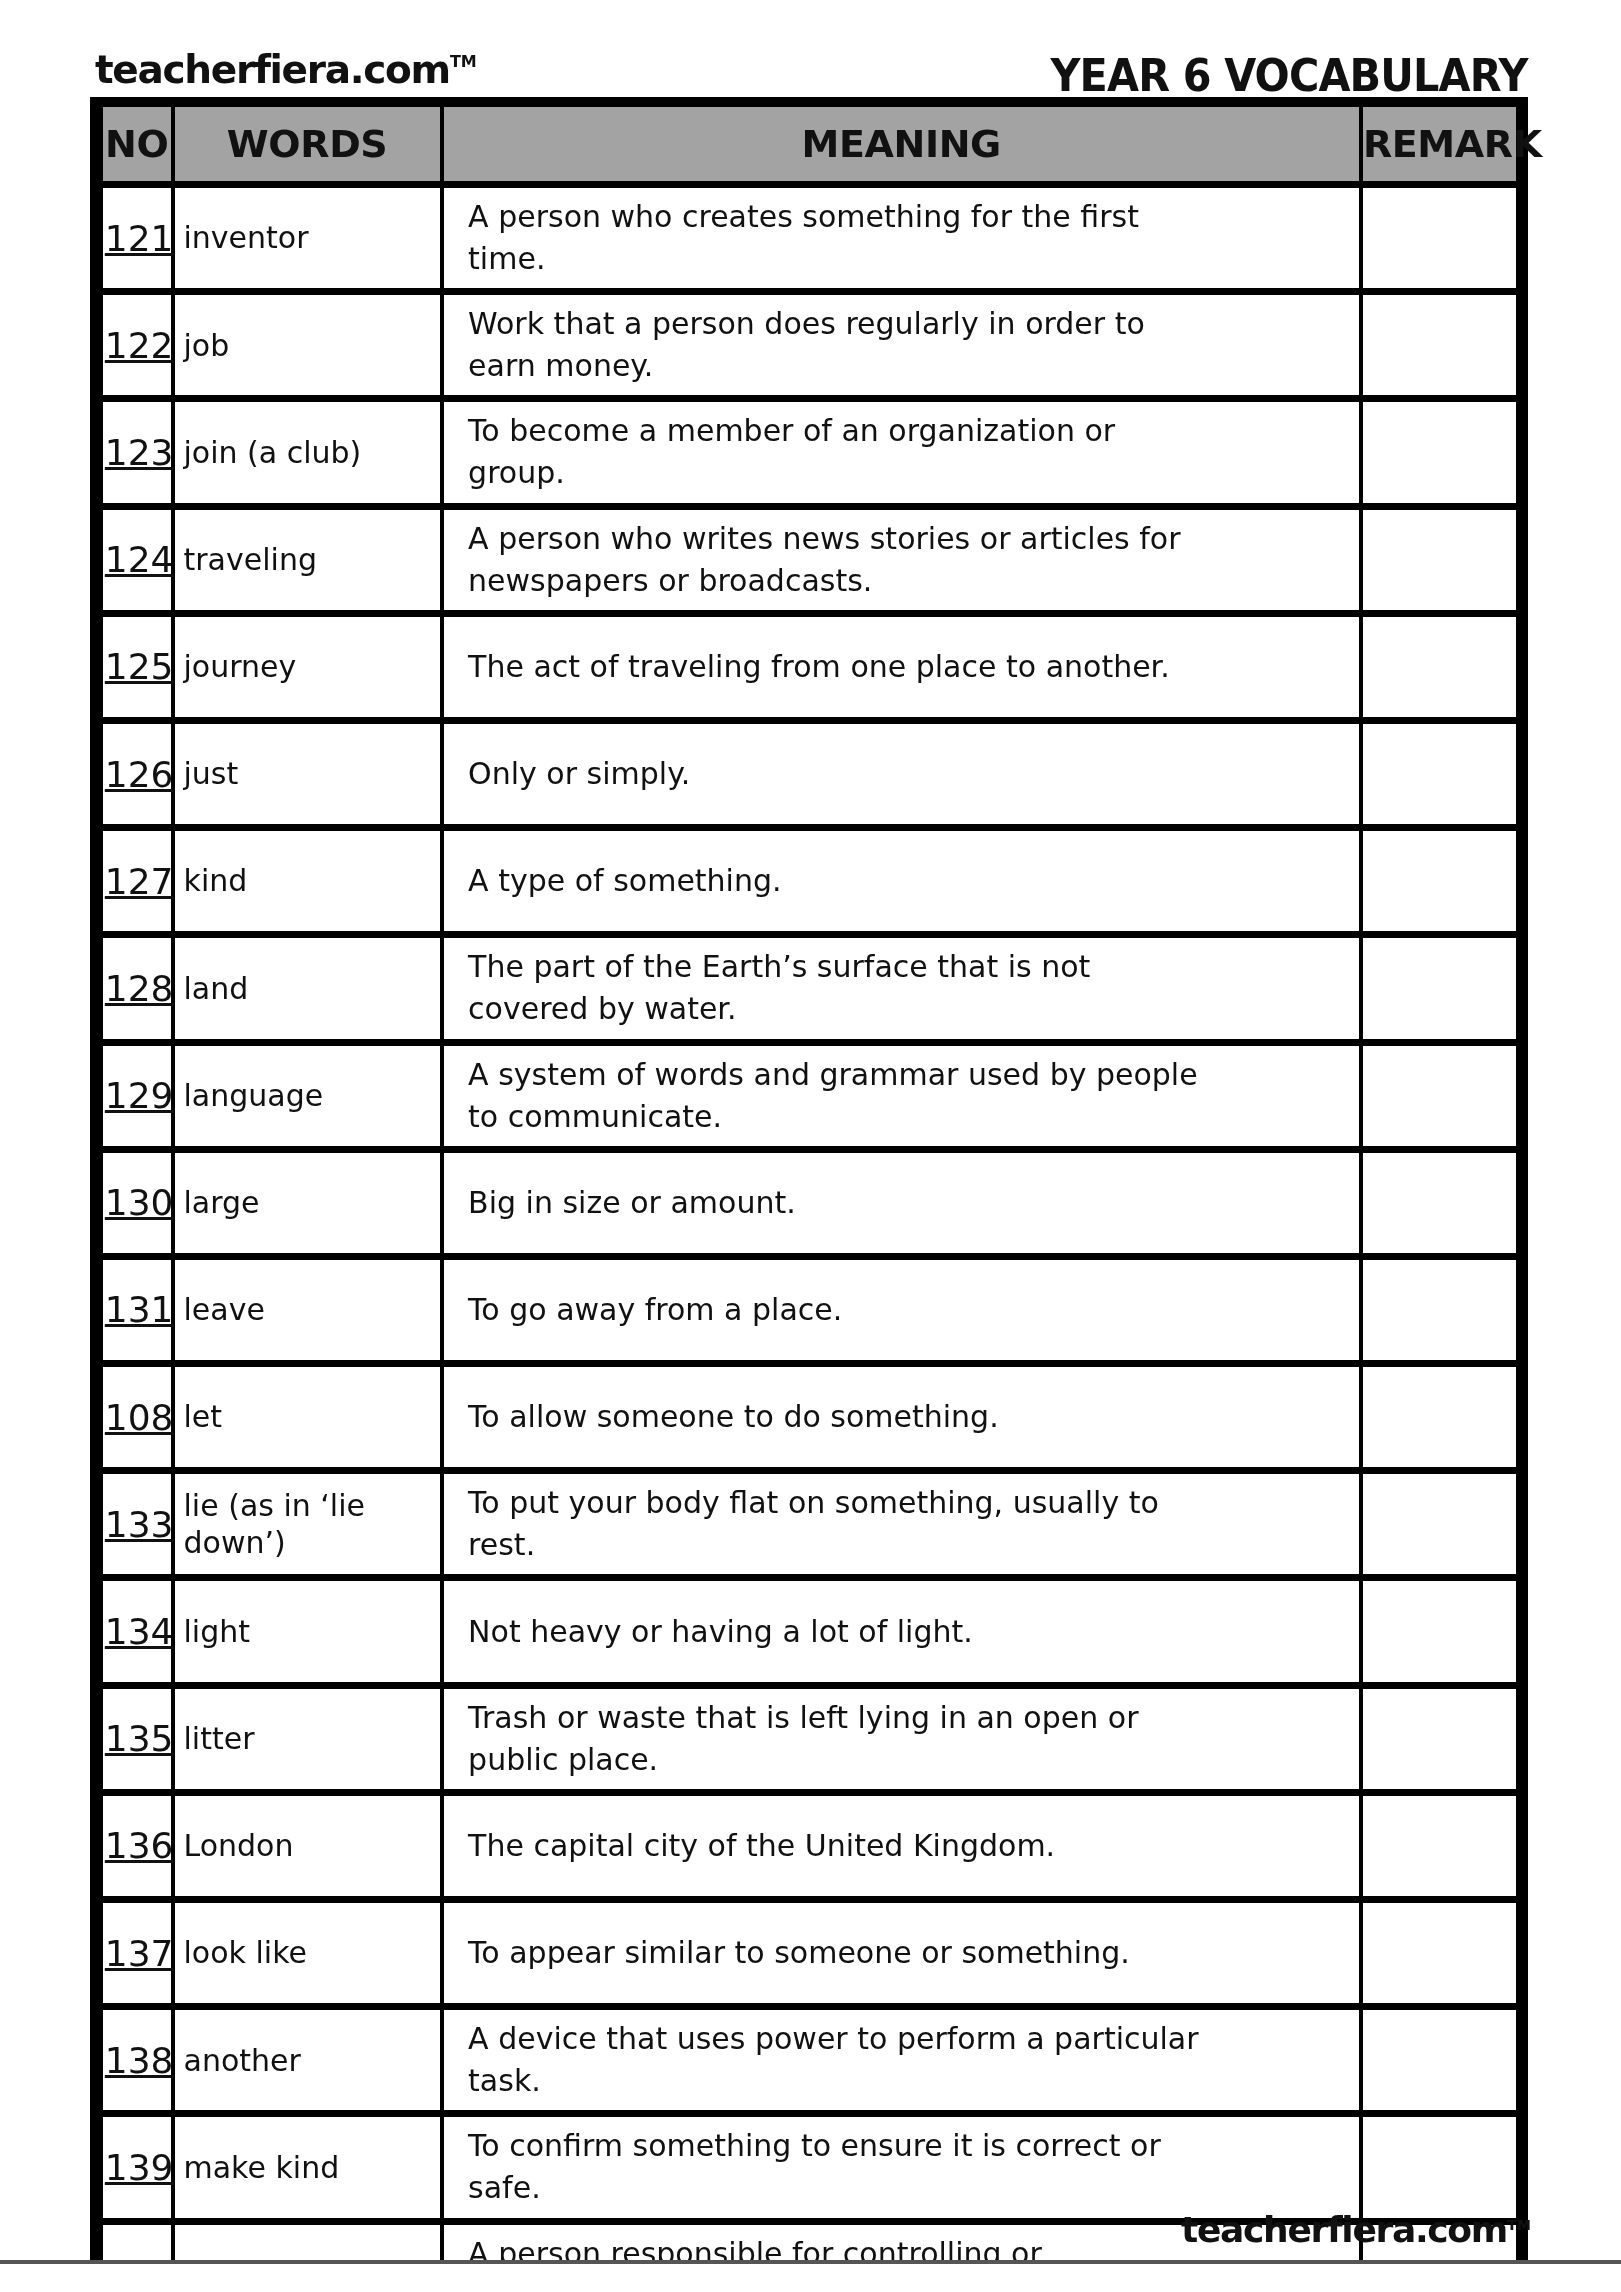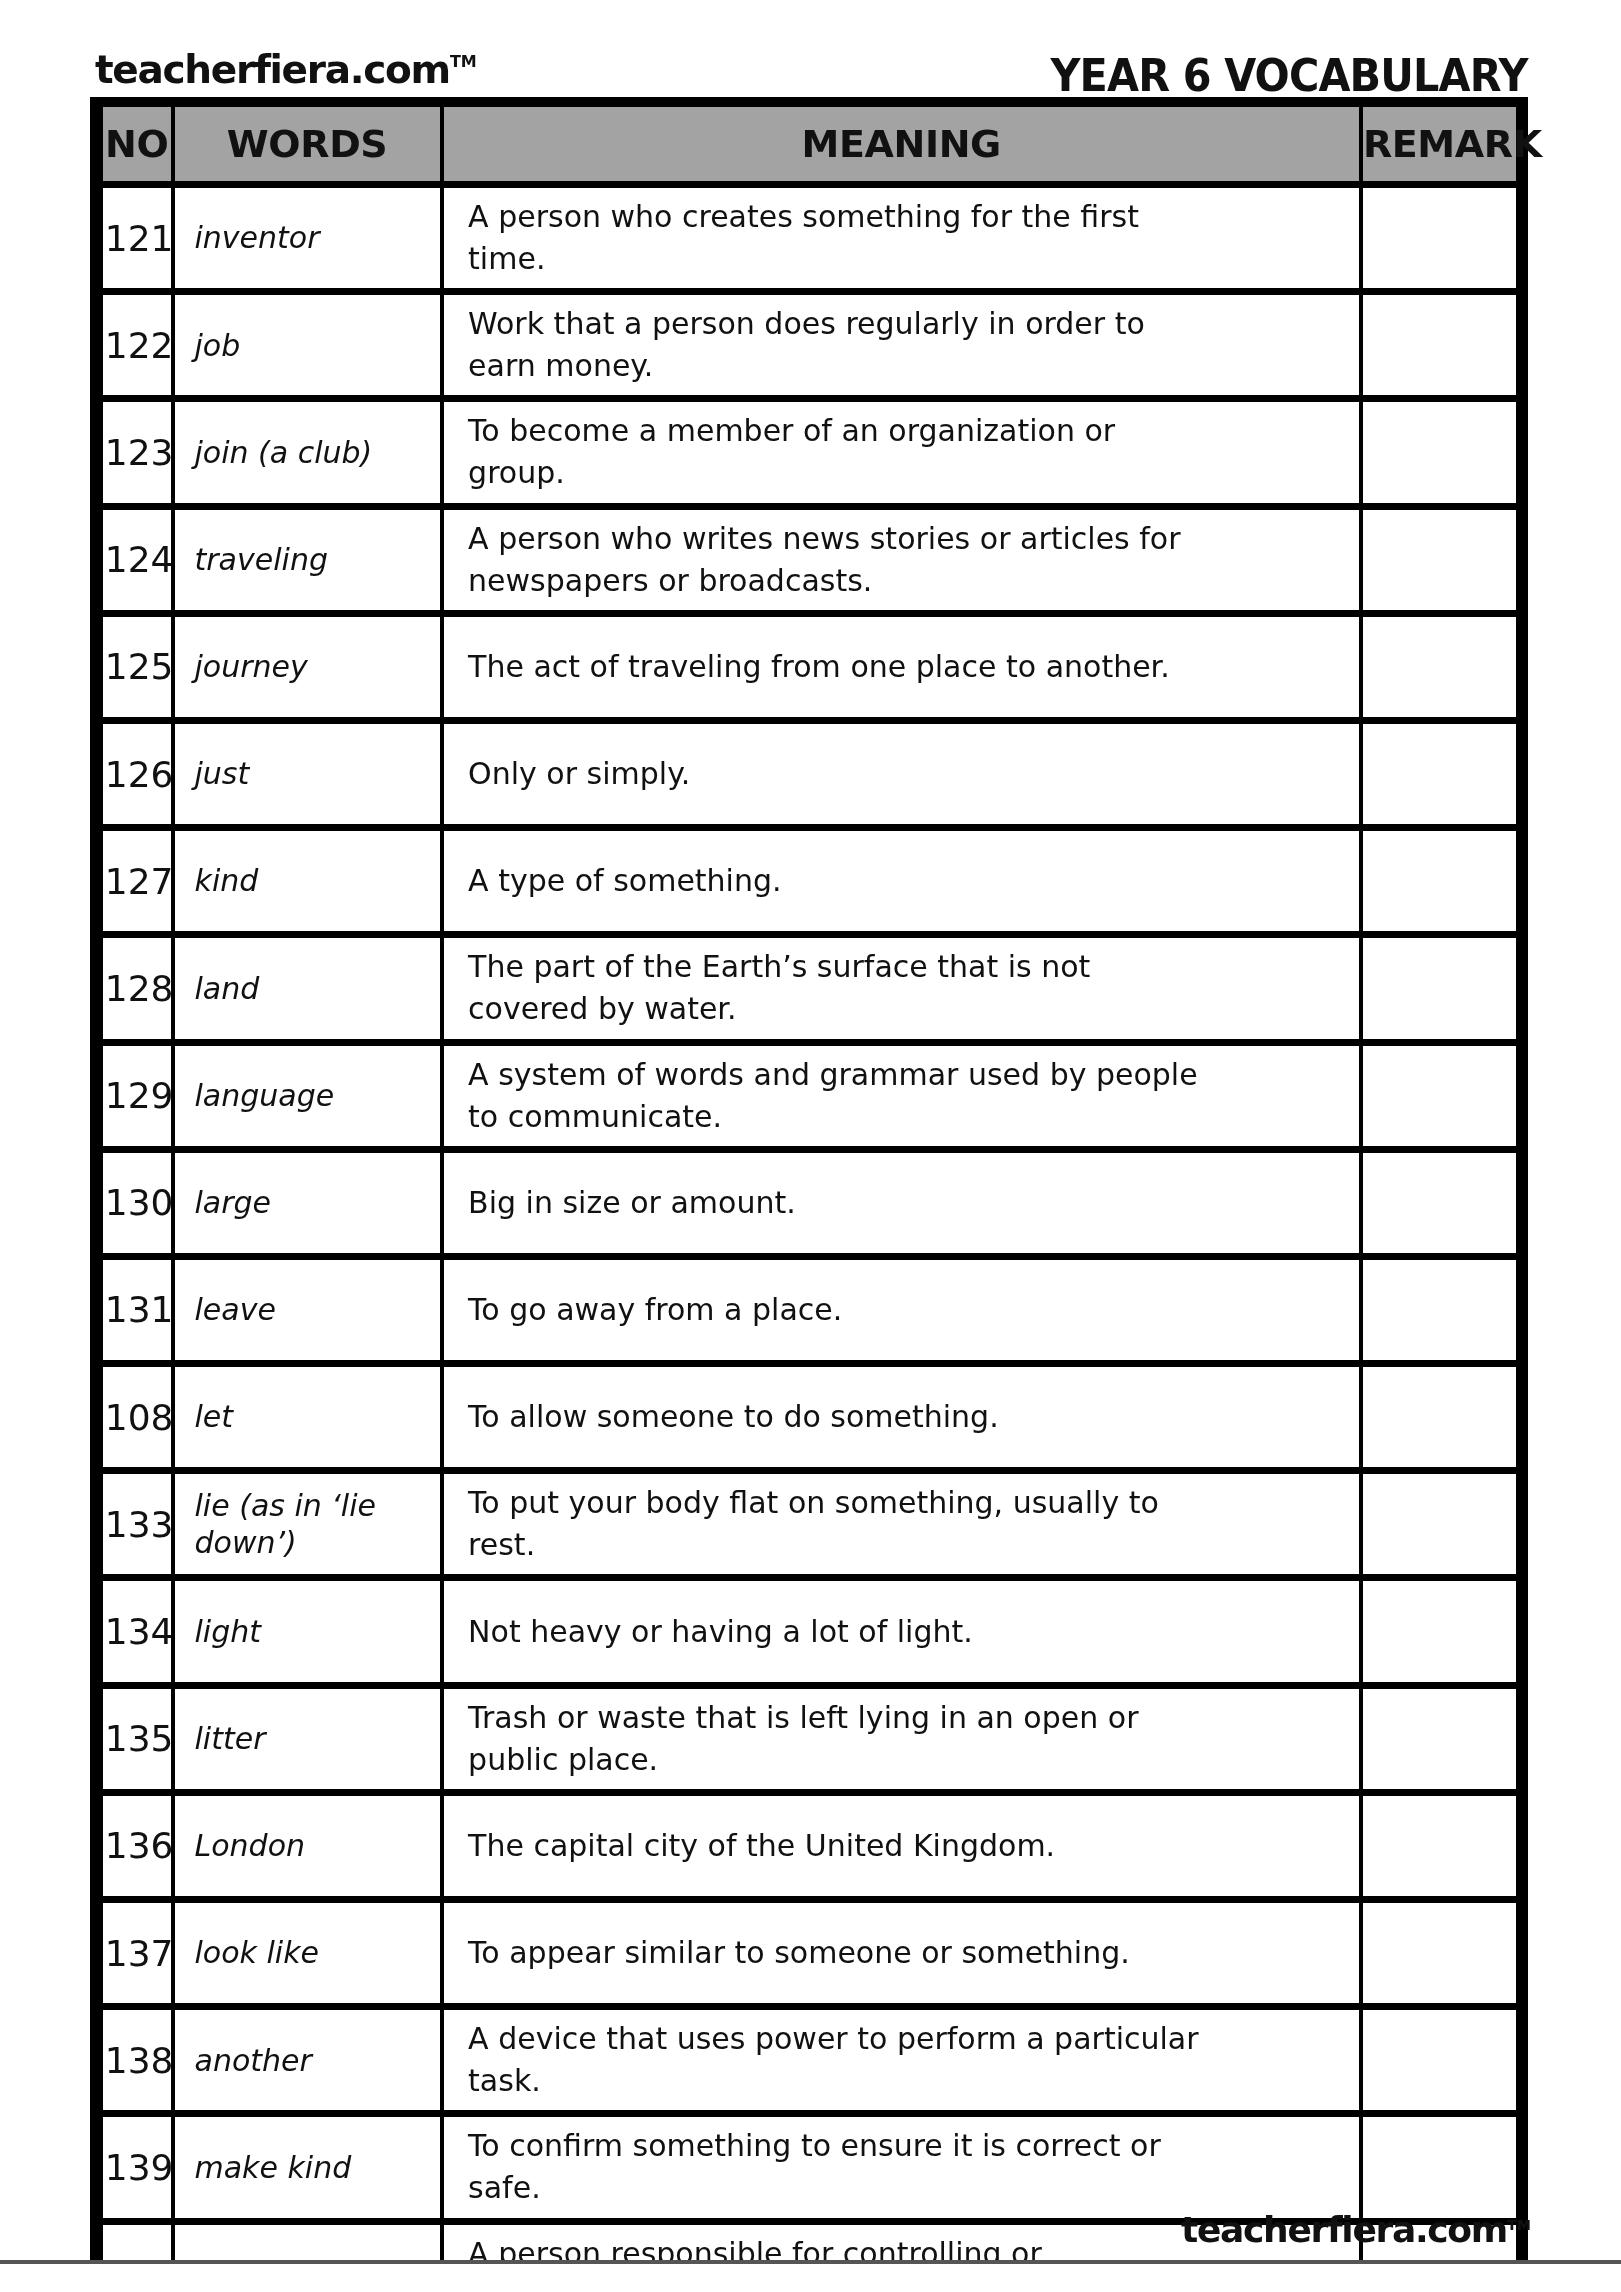--- a/index.html
+++ b/index.html
@@ -80,26 +80,26 @@
     border-bottom: 7.2px solid #000000;
     height: 93px;
     vertical-align: middle;
     padding: 3.6px 9px;
     background: #ffffff;
   }
   td.no-cell {
     text-align: right;
     font-size: 36px;
     padding: 3.6px 1.8px;
+    text-decoration: underline;
   }
   td.word-cell {
     font-size: 30px;
     line-height: 1.25;
-    padding-left: 20px;
-    font-style: italic;
+    padding-left: 9px;
   }
   td.meaning-cell {
     font-size: 30px;
     padding-left: 12.5px;
   }
   td.meaning-cell .meaning-text {
     display: block;
     max-width: 748px;
     line-height: 1.4;
     margin-left: 12px;

